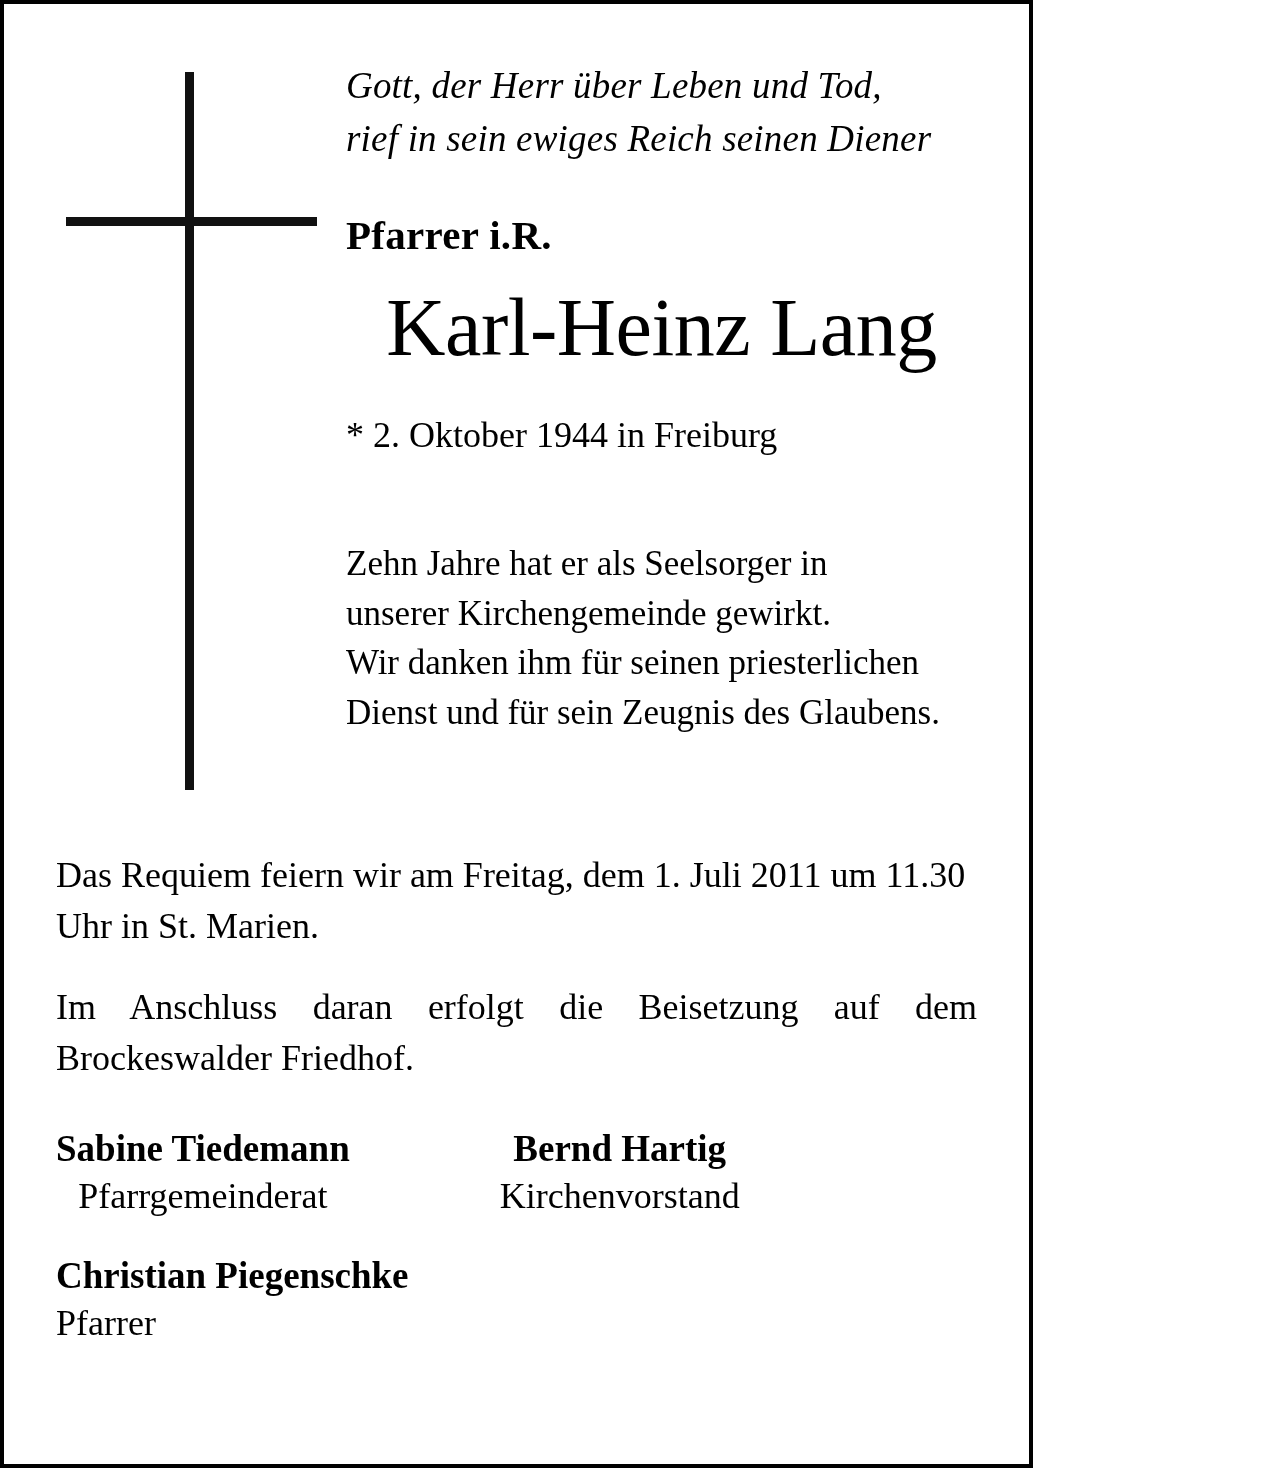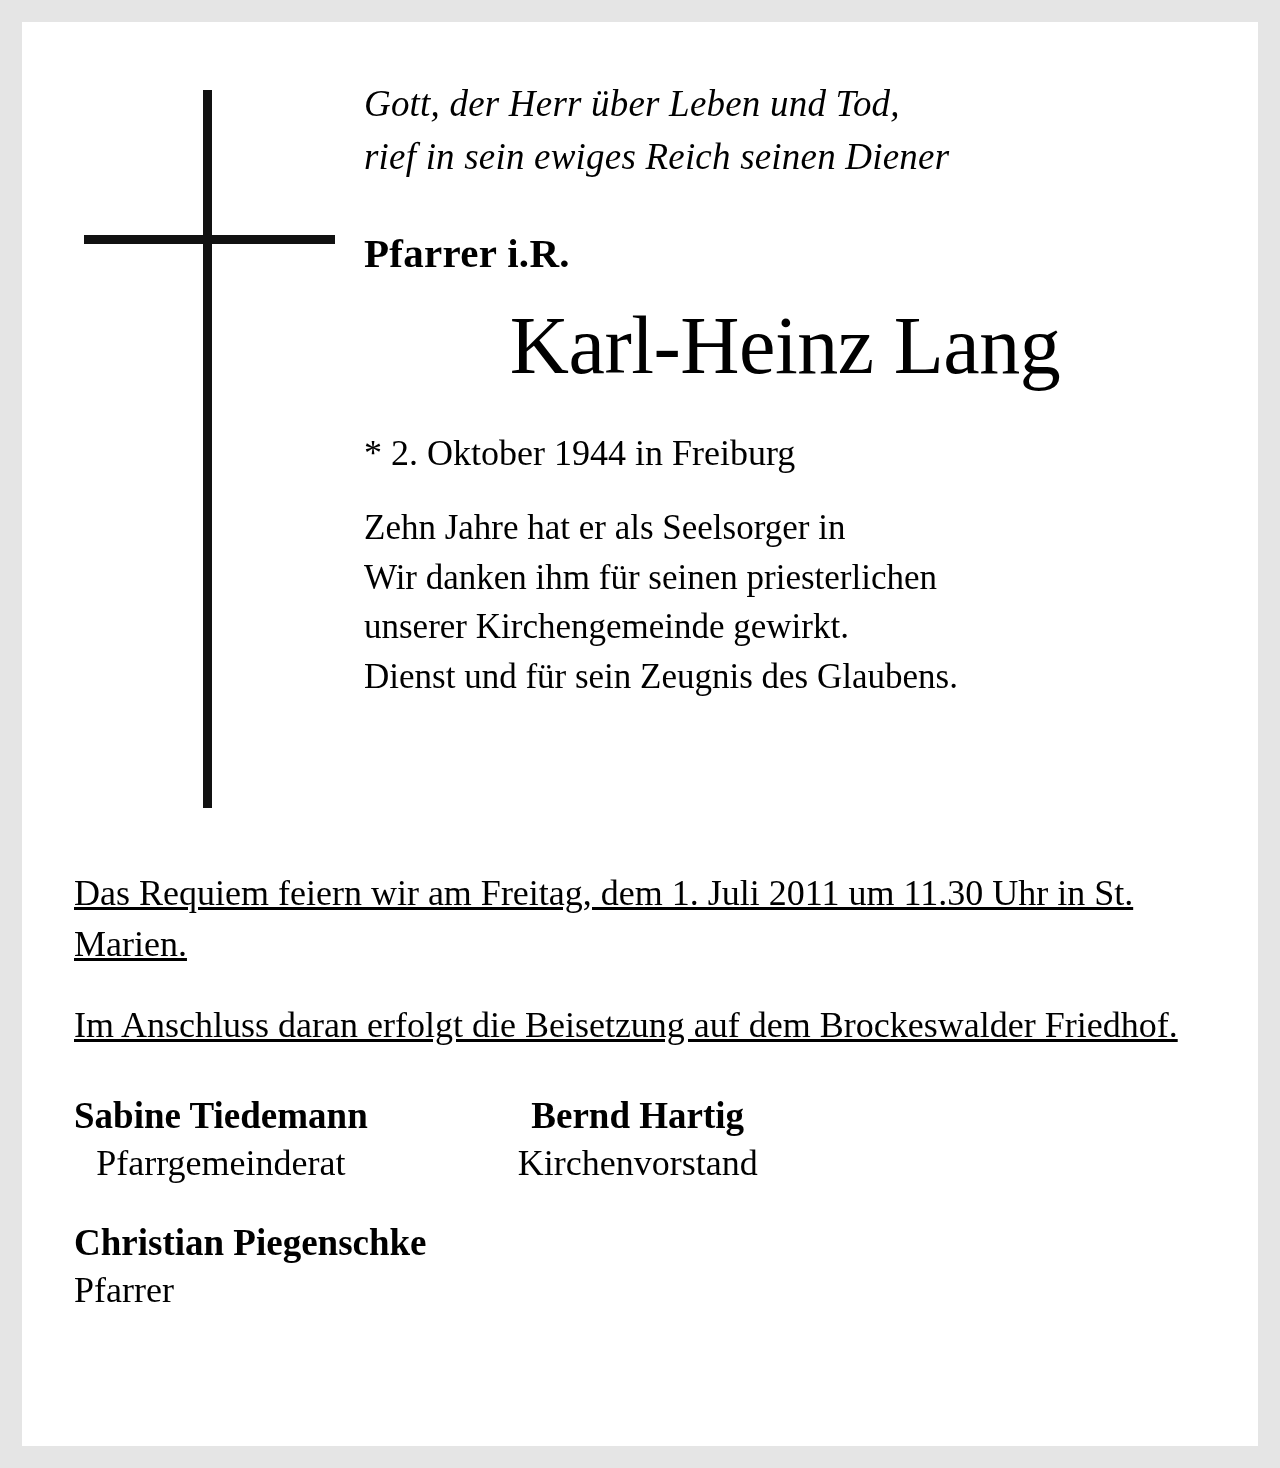--- a/index.html
+++ b/index.html
@@ -9,24 +9,24 @@
   }
   body {
     width: 1280px;
     height: 1468px;
     font-family: "Liberation Serif", serif;
     color: #000000;
     overflow: hidden;
   }
   .obituary {
     box-sizing: border-box;
-    width: 1280px;
+    width: 1033px;
     height: 1468px;
-    padding: 22px;
-    background: #e5e5e5;
+    padding: 4px;
+    background: #000000;
   }
   .inner {
     box-sizing: border-box;
     width: 100%;
     height: 100%;
     background: #ffffff;
     padding: 40px 52px 30px 52px;
     position: relative;
   }
 
@@ -89,34 +89,33 @@
     margin-top: 26px;
     letter-spacing: -0.5px;
     white-space: nowrap;
   }
   .dates {
     margin-top: 40px;
     font-size: 36px;
     line-height: 1.38;
   }
   .tribute {
-    margin-top: 24px;
+    margin-top: 78px;
     font-size: 35px;
     line-height: 1.42;
   }
 
   
   .body-text {
     margin-top: 46px;
     font-size: 36px;
     line-height: 1.42;
   }
   .body-text p {
     margin: 8px 0 30px 0;
-    text-decoration: underline;
   }
   .justify {
     text-align: justify;
     text-align-last: left;
   }
 
   
   .signatures {
     margin-top: 42px;
   }
@@ -164,22 +163,22 @@
         <div class="role">Pfarrer i.R.</div>
 
         <div class="name">Karl-Heinz Lang</div>
 
         <div class="dates">
           <div>* 2. Oktober 1944 in Freiburg</div>
         </div>
 
         <div class="tribute">
           <div>Zehn Jahre hat er als Seelsorger in</div>
+          <div>unserer Kirchengemeinde gewirkt.</div>
           <div>Wir danken ihm für seinen priesterlichen</div>
-          <div>unserer Kirchengemeinde gewirkt.</div>
           <div>Dienst und für sein Zeugnis des Glaubens.</div>
         </div>
       </div>
     </div>
 
     <div class="body-text">
       <p>Das Requiem feiern wir am Freitag, dem 1. Juli 2011 um 11.30 Uhr in St. Marien.</p>
       <p class="justify">Im Anschluss daran erfolgt die Beisetzung auf dem Brockeswalder Friedhof.</p>
     </div>
 

